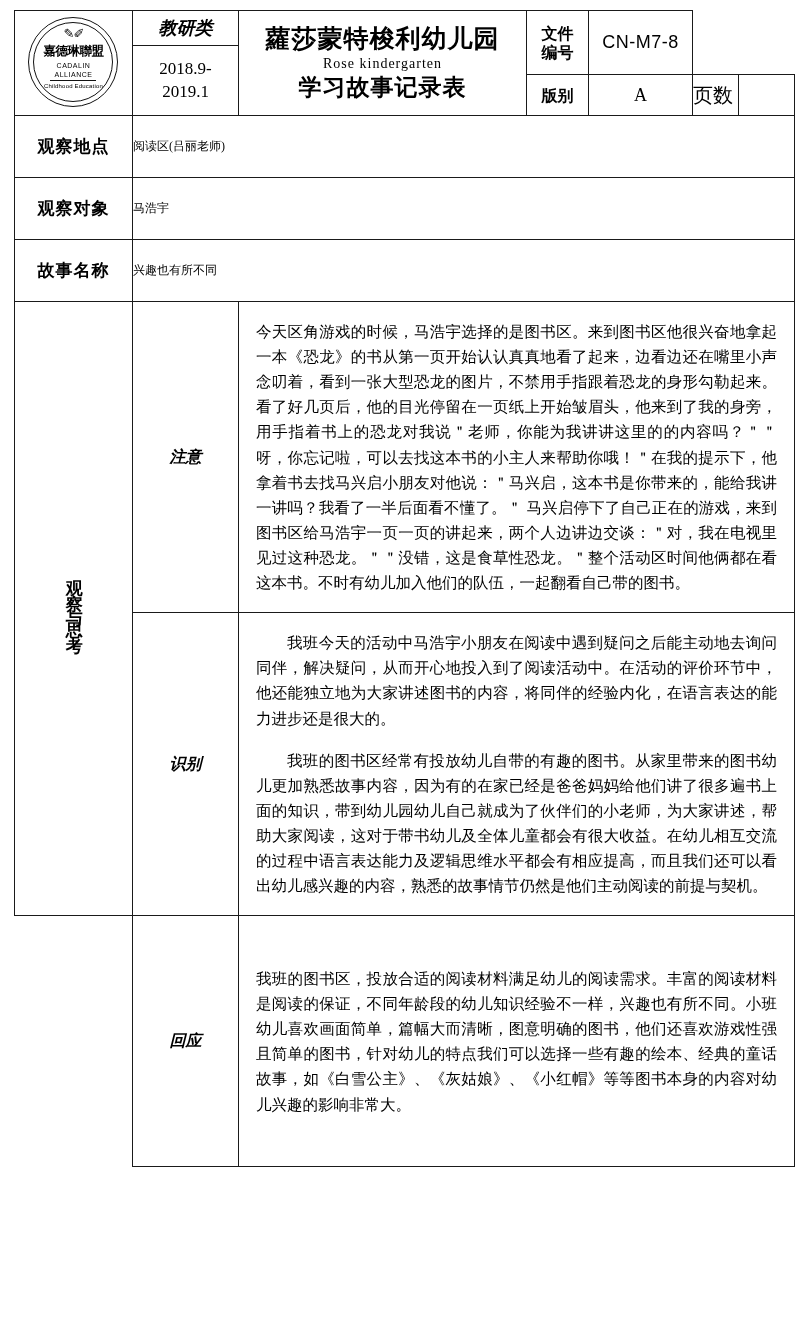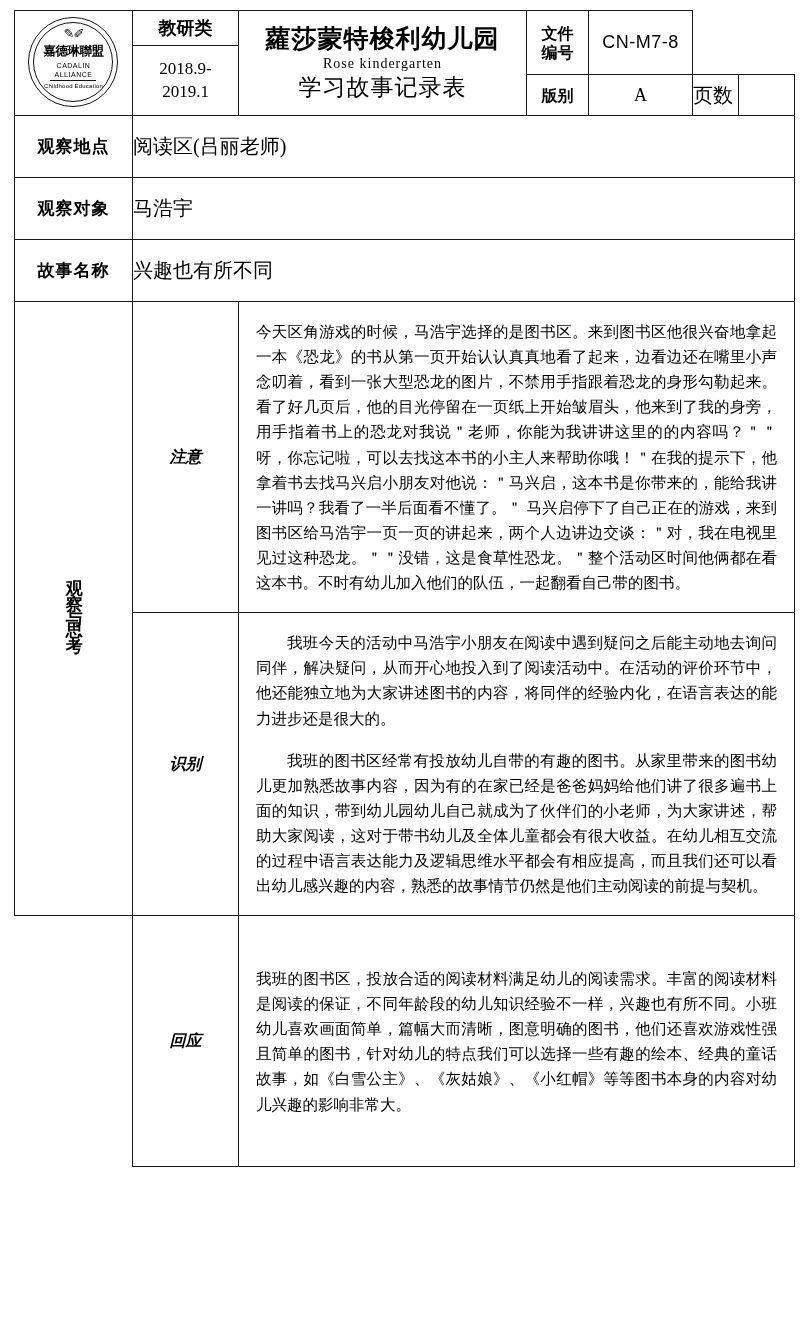--- a/index.html
+++ b/index.html
@@ -105,20 +105,21 @@
     height: 1px;
     background: #111;
   }
 
   .cat-cell {
     width: 106px;
     text-align: center;
     font-size: 18px;
     font-weight: bold;
     padding: 4px 0;
+    font-style: italic;
   }
   .cat-top { height: 34px; }
   .period-cell {
     text-align: center;
     font-size: 17px;
     font-family: "Liberation Serif", serif;
     line-height: 1.35;
     padding: 4px 0;
   }
   .title-cell {
@@ -131,21 +132,21 @@
     letter-spacing: 1px;
     line-height: 1.25;
   }
   .title-en {
     font-size: 14px;
     letter-spacing: 1px;
     line-height: 1.3;
   }
   .title-cn2 {
     font-size: 23px;
-    font-weight: normal;
+    font-weight: bold;
     letter-spacing: 1px;
     line-height: 1.3;
   }
   .lbl-cell {
     width: 62px;
     text-align: center;
     font-size: 16px;
     font-weight: bold;
     line-height: 1.2;
     padding: 3px 2px;
@@ -176,21 +177,21 @@
   
   .info-lbl {
     width: 118px;
     text-align: center;
     font-size: 17px;
     font-weight: bold;
     letter-spacing: 1px;
   }
   .info-val {
     padding: 6px 10px;
-    font-size: 20px;
+    font-size: 12px;
   }
   .row-h { height: 62px; }
 
   
   .side-lbl {
     width: 54px;
     text-align: center;
     font-size: 17px;
     font-weight: bold;
     line-height: 2.1;

